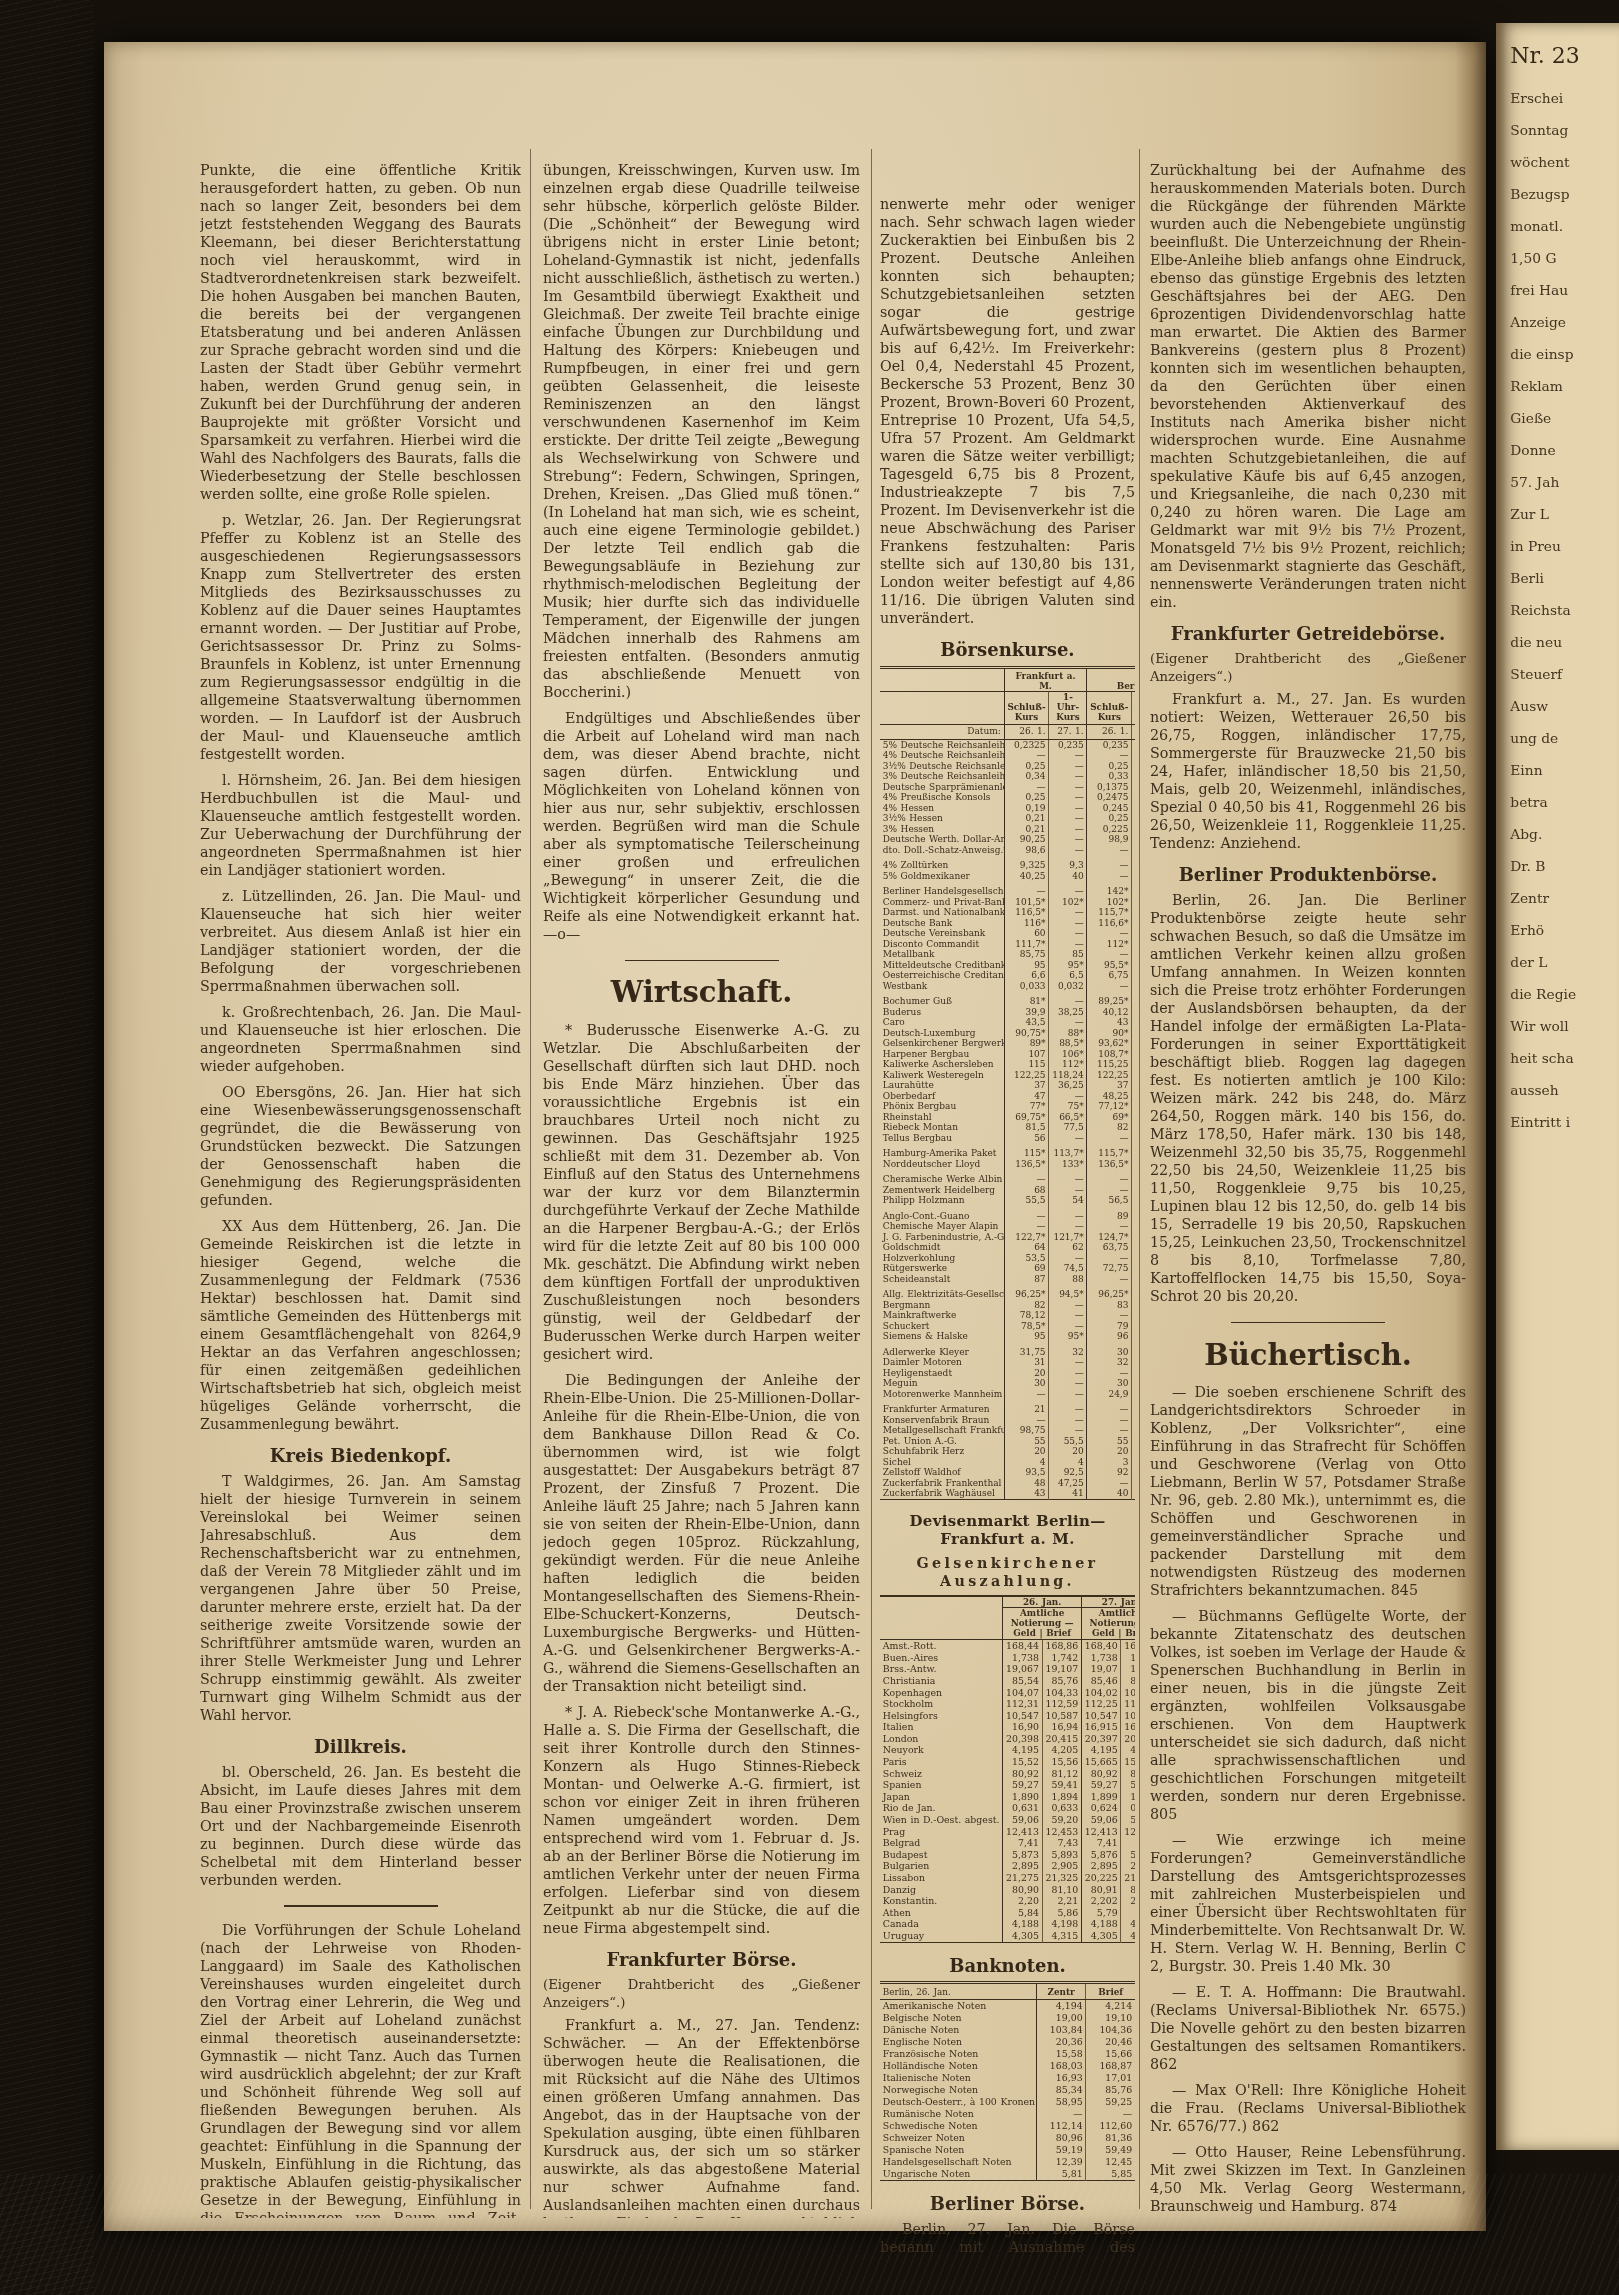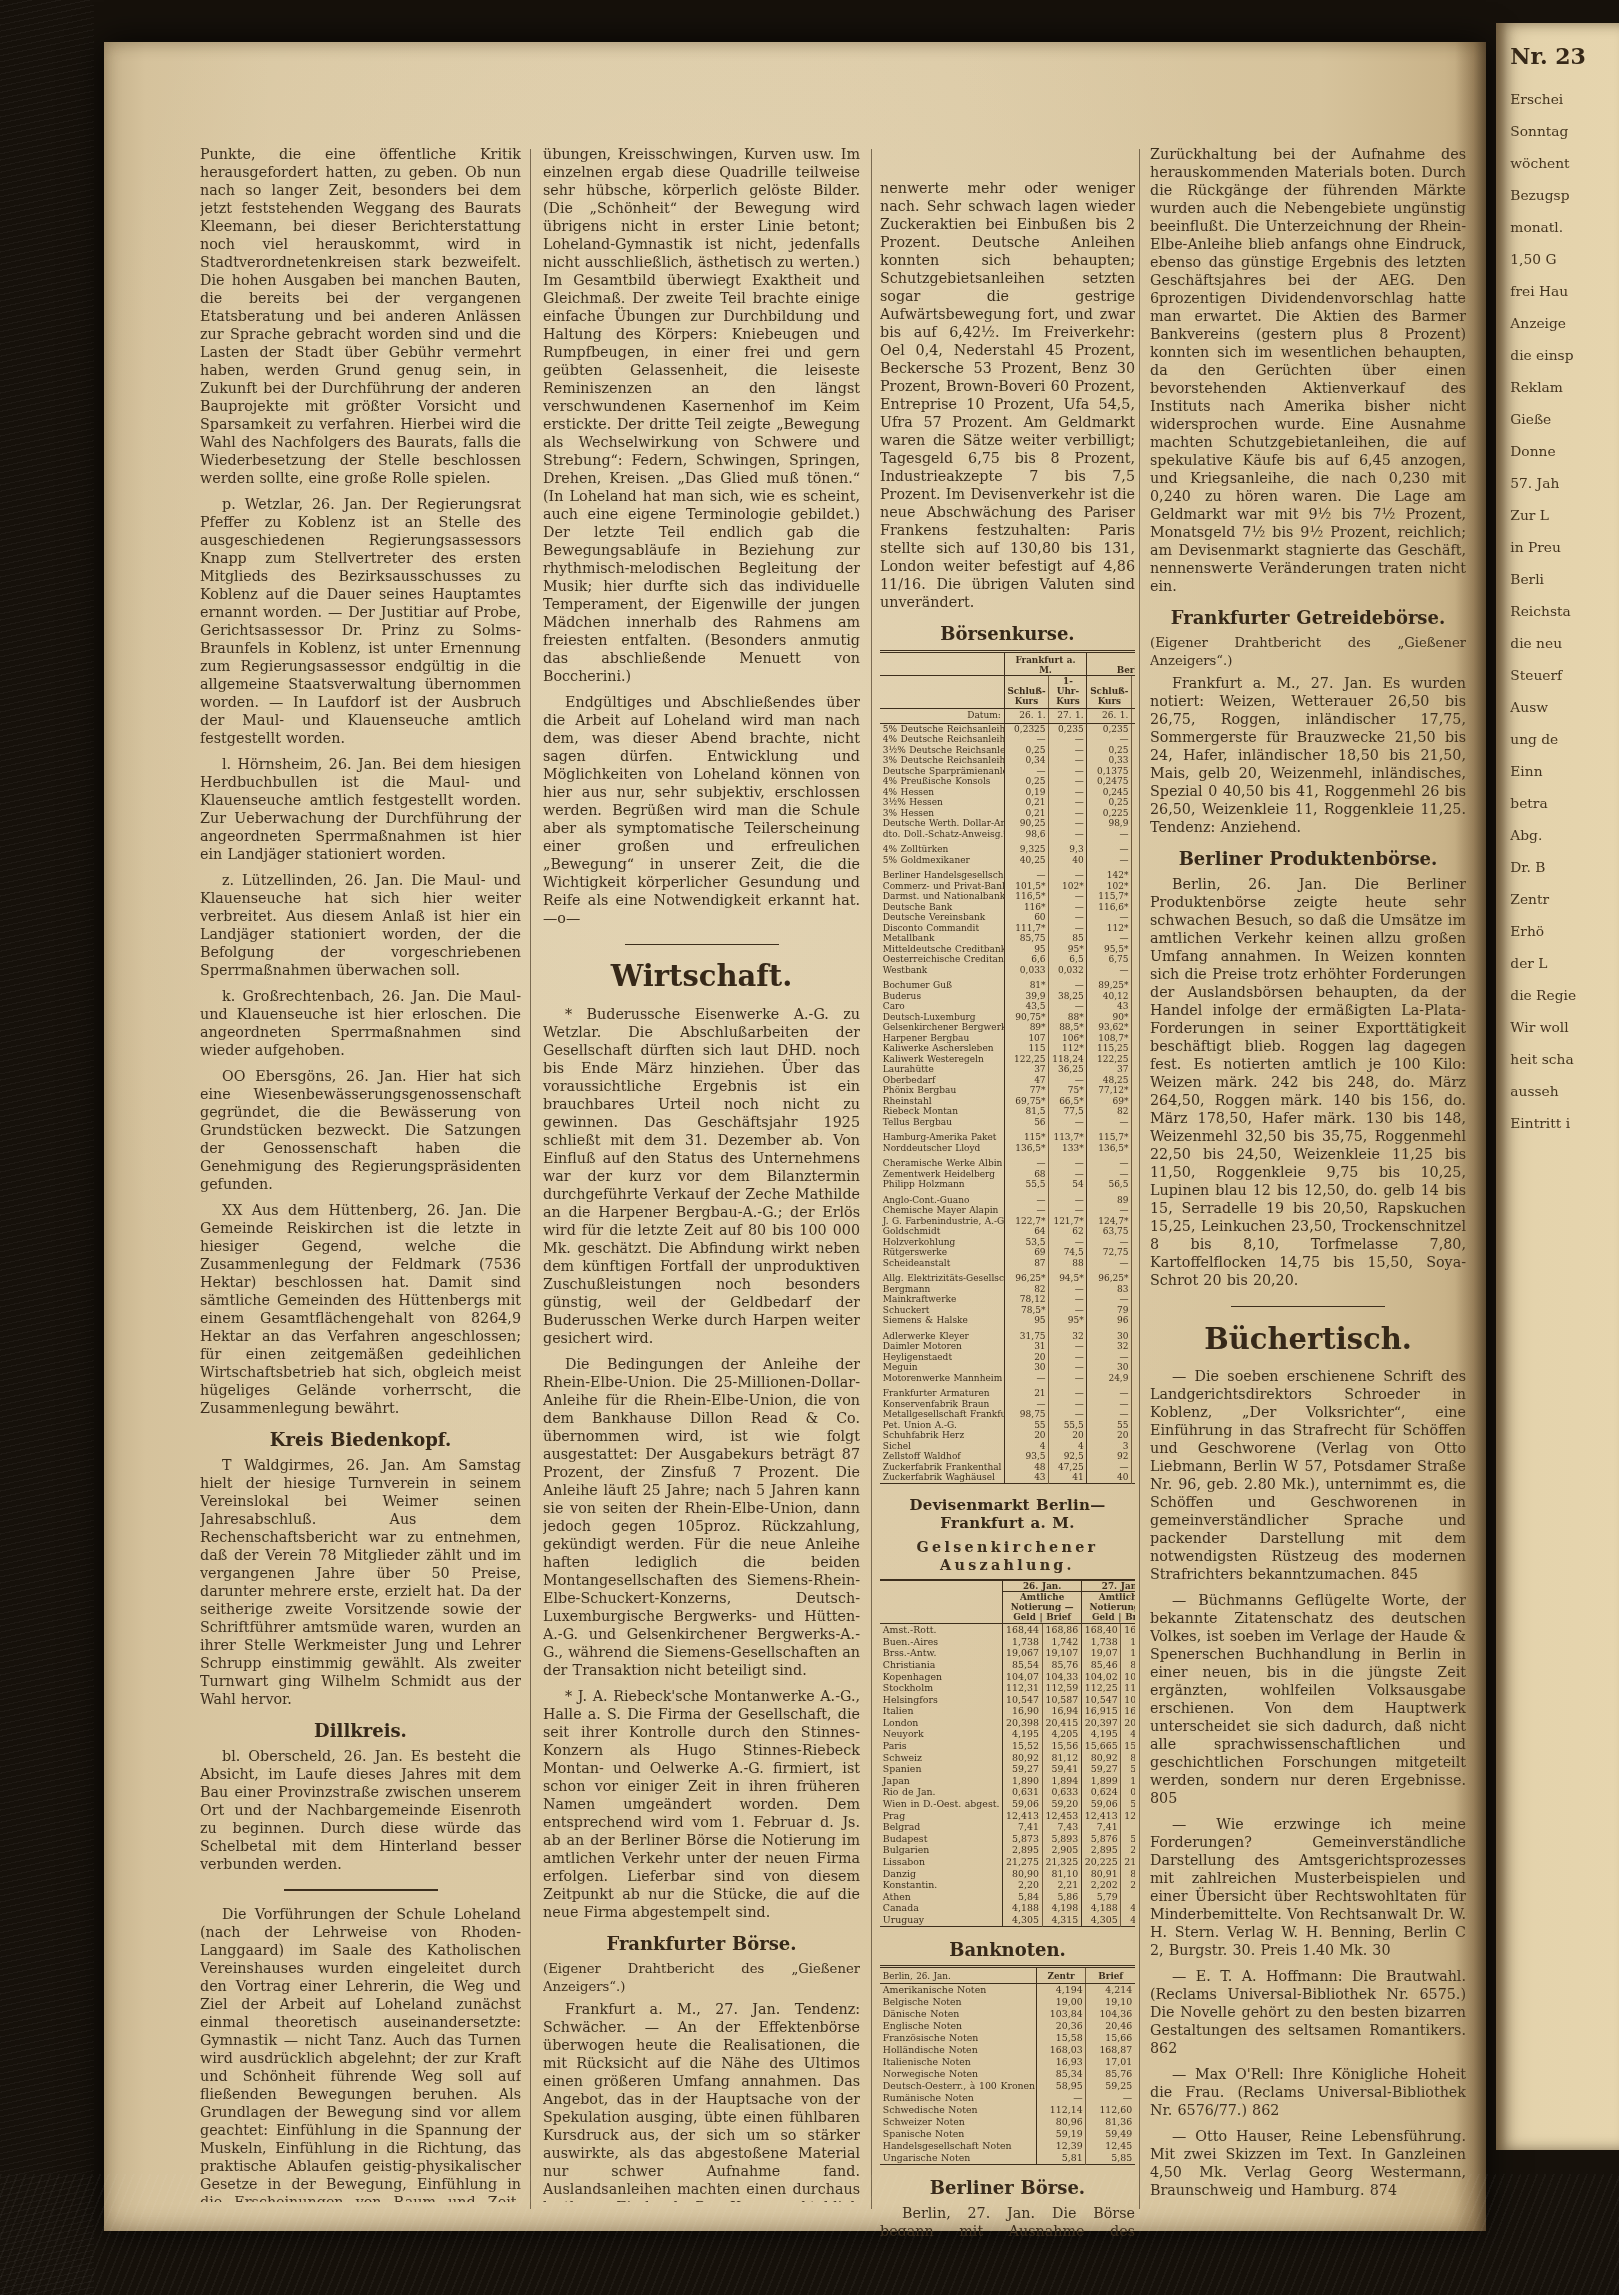--- a/index.html
+++ b/index.html
@@ -25,21 +25,21 @@
   .page{
     position:absolute;left:104px;top:42px;width:1382px;height:2189px;
     background:
       radial-gradient(ellipse at 42% 30%, rgba(255,250,235,.25) 0%, rgba(255,250,235,0) 55%),
       linear-gradient(90deg, #c4b08a 0%, #d5c29c 3%, #dac8a3 12%, #dbc9a4 62%, #d6c39c 88%, #c9b389 97%, #b49c73 100%),
       #d8c6a1;
     box-shadow: 0 0 33px rgba(0,0,0,.8), inset 0 -7.7px 16.5px rgba(60,40,20,.25), inset 0 5.5px 14.3px rgba(70,50,25,.22);
     color:#3c2e1d;
   }
   .col{
-    position:absolute;top:103px;height:2057px;overflow:hidden;
+    position:absolute;top:119px;height:2057px;overflow:hidden;
     font-size:14.3px;line-height:18px;text-align:justify;
     word-spacing:0.6px;
   }
   .col[data-col="0"]{left:96px;width:321px;}
   .col[data-col="1"]{left:439px;width:317px;}
   .col[data-col="2"]{left:776px;width:255px;margin-top:34px;}
   .col[data-col="3"]{left:1046px;width:316px;}
   .vrule{position:absolute;top:107px;height:2060px;width:1.1px;background:rgba(66,50,30,.65);}
   .vr1{left:426px;} .vr2{left:767px;} .vr3{left:1035px;}
   .fold{
@@ -93,21 +93,21 @@
   .noten td.cB,.noten th.cB{border-left:0.6px solid #6b5638;}
   .noten thead th.lblh{text-align:left;font-weight:normal;}
   .noten tbody{border-bottom:1.7px solid #3c2e1d;}
   
   .sidepage{
     position:absolute;left:1496px;top:23px;width:124px;height:2127px;overflow:hidden;
     background:linear-gradient(90deg,#b89f76 0%,#dbc9a2 9%,#e4d3ac 30%,#e6d5ae 100%);
     box-shadow:inset 10px 0 14.3px rgba(50,32,12,.55);
     color:#44341f;
   }
-  .issue{font-weight:bold;font-size:22px;margin:20px 0 14.3px 14.3px;color:#362818;}
+  .issue{font-weight:normal;font-size:22px;margin:20px 0 14.3px 14.3px;color:#362818;}
   .frag{font-size:13.8px;line-height:32px;margin-left:14.3px;white-space:nowrap;}
 </style>
 </head>
 <body>
 
 <div class="photo">
   <div class="cloth-left"></div>
 
   <div class="page">
     <div class="col" data-col="0">

